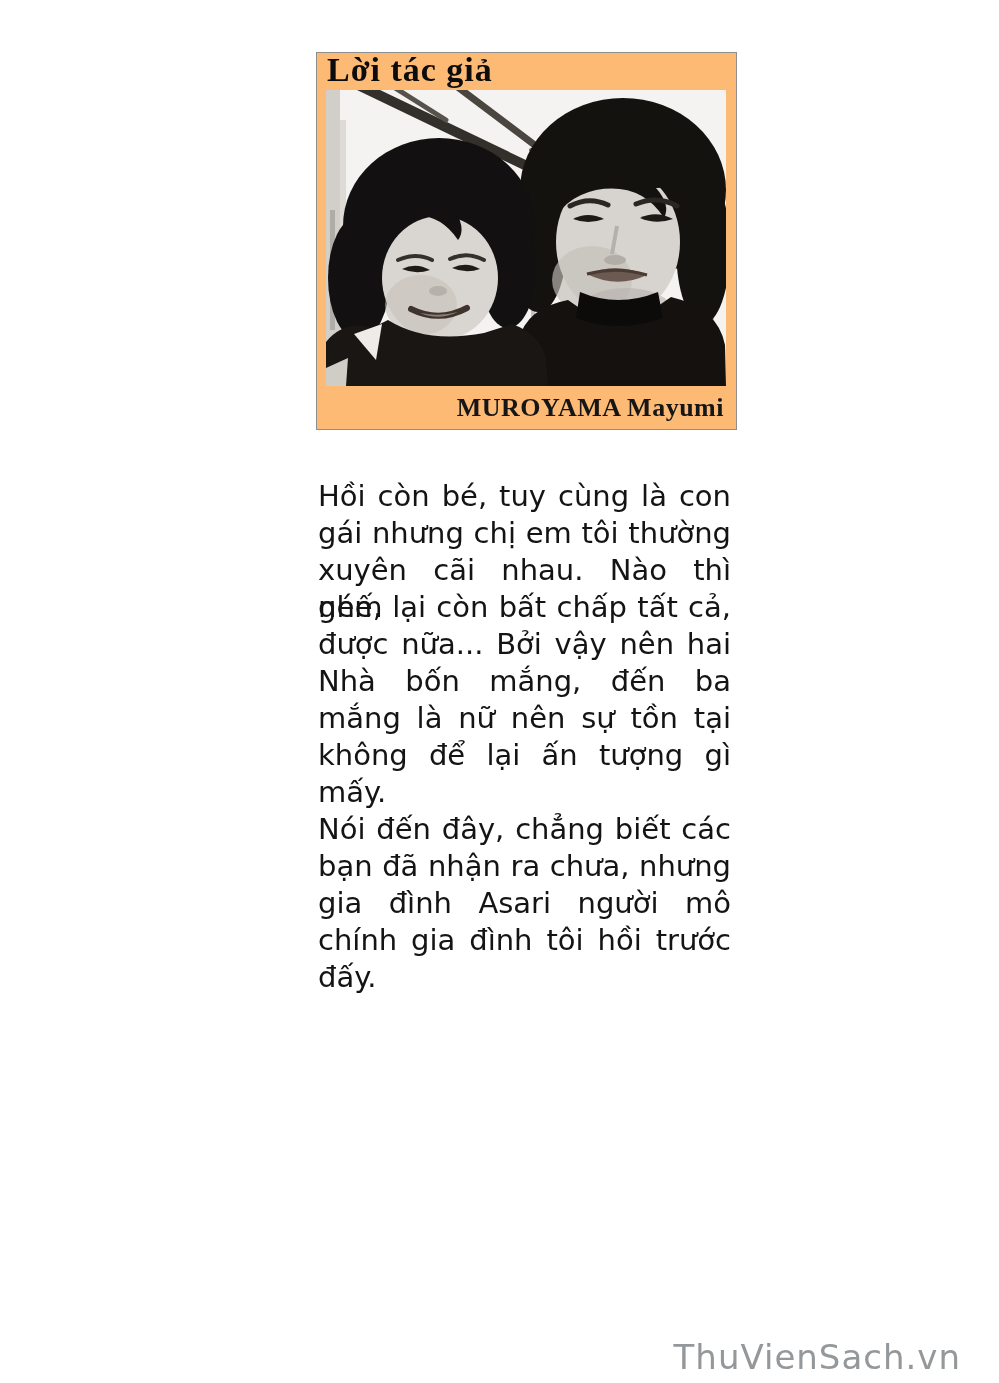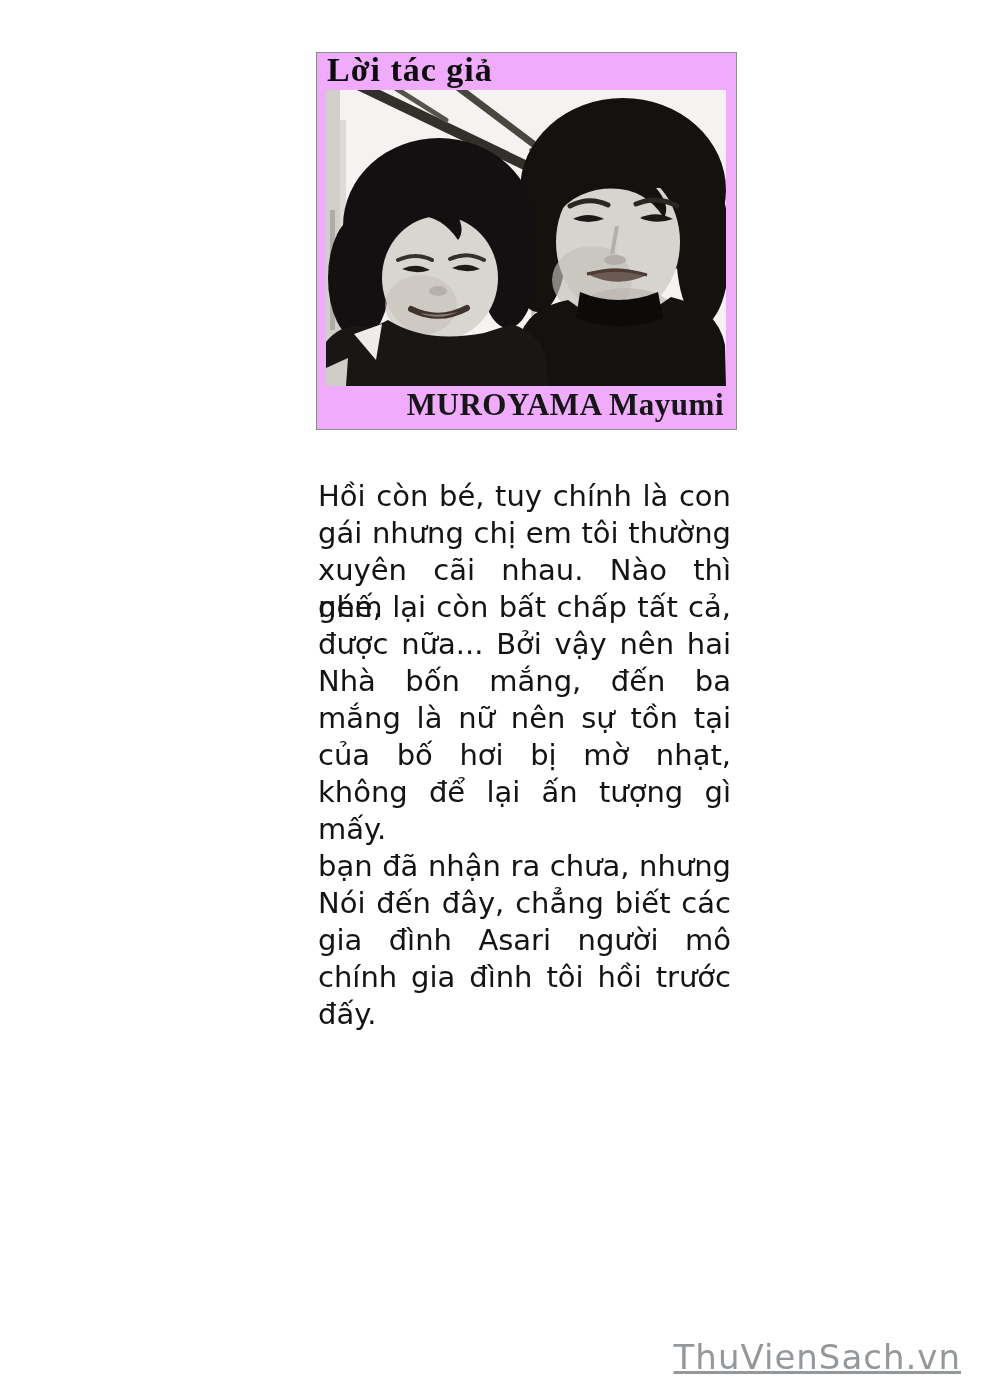--- a/index.html
+++ b/index.html
@@ -3,57 +3,57 @@
 <meta charset="utf-8">
 <style>
   html,body{margin:0;padding:0;}
   body{
     width:999px;height:1383px;position:relative;background:#ffffff;overflow:hidden;
     font-family:"DejaVu Sans",sans-serif;
   }
   
   .author-box{
     position:absolute;left:316px;top:52px;width:421px;height:378px;
-    background:#f0abfc;border:1px solid #8e8e8e;box-sizing:border-box;
+    background:#fdba74;border:1px solid #8e8e8e;box-sizing:border-box;
   }
   .box-title{
     position:absolute;left:10px;top:-2px;
     font-family:"Liberation Serif","DejaVu Serif",serif;
     font-weight:bold;font-size:34px;line-height:38px;color:#0c0c0c;
     letter-spacing:1px;white-space:nowrap;
   }
   .photo-frame{
     position:absolute;left:9px;top:37px;width:400px;height:296px;
     background:#f4f3f1;overflow:hidden;
   }
   .photo-frame svg{display:block;}
   .caption{
     position:absolute;right:12px;bottom:6px;
     font-family:"Liberation Serif","DejaVu Serif",serif;
-    font-weight:bold;font-size:31px;color:#161616;white-space:nowrap;
+    font-weight:bold;font-size:26px;color:#161616;white-space:nowrap;
     letter-spacing:0.5px;
   }
   
   .body-text{
     position:absolute;left:318px;top:478px;width:413px;
     font-size:29px;line-height:37px;color:#141414;
   }
   .para{margin:0;}
   .line{
     text-align:justify;
     text-align-last:justify;
     white-space:normal;
     height:37px;overflow:visible;
   }
   .line.last{text-align-last:left;}
   
   .watermark{
     position:absolute;right:38px;bottom:6px;
     font-size:34px;color:#94989a;letter-spacing:1px;
-    font-family:"DejaVu Sans",sans-serif;white-space:nowrap;text-decoration:underline;
+    font-family:"DejaVu Sans",sans-serif;white-space:nowrap;
   }
 </style>
 </head>
 <body>
 
 <div class="author-box">
   <div class="box-title">Lời tác giả</div>
 
   <div class="photo-frame">
     <svg width="400" height="296" viewBox="0 0 400 296" xmlns="http://www.w3.org/2000/svg">
@@ -140,35 +140,34 @@
         <path d="M0,278 L22,268 L20,296 L0,296 Z" fill="#e4e1dc" opacity="0.9"></path>
       </g>
     </svg>
   </div>
 
   <div class="caption">MUROYAMA Mayumi</div>
 </div>
 
 <div class="body-text">
     <div class="para">
-      <div class="line">Hồi còn bé, tuy chính là con</div>
+      <div class="line">Hồi còn bé, tuy cùng là con</div>
       <div class="line">gái nhưng chị em tôi thường</div>
       <div class="line">xuyên cãi nhau. Nào thì ném</div>
       <div class="line">ghế, lại còn bất chấp tất cả,</div>
       <div class="line">được nữa... Bởi vậy nên hai</div>
     </div>
     <div class="para">
       <div class="line">Nhà bốn mắng, đến ba</div>
       <div class="line">mắng là nữ nên sự tồn tại</div>
-      <div class="line">của bố hơi bị mờ nhạt,</div>
       <div class="line">không để lại ấn tượng gì</div>
       <div class="line last">mấy.</div>
     </div>
     <div class="para">
+      <div class="line">Nói đến đây, chẳng biết các</div>
       <div class="line">bạn đã nhận ra chưa, nhưng</div>
-      <div class="line">Nói đến đây, chẳng biết các</div>
       <div class="line">gia đình Asari người mô</div>
       <div class="line">chính gia đình tôi hồi trước</div>
       <div class="line last">đấy.</div>
     </div>
   </div>
 
 <div class="watermark">ThuVienSach.vn</div>
 
 </body></html>

